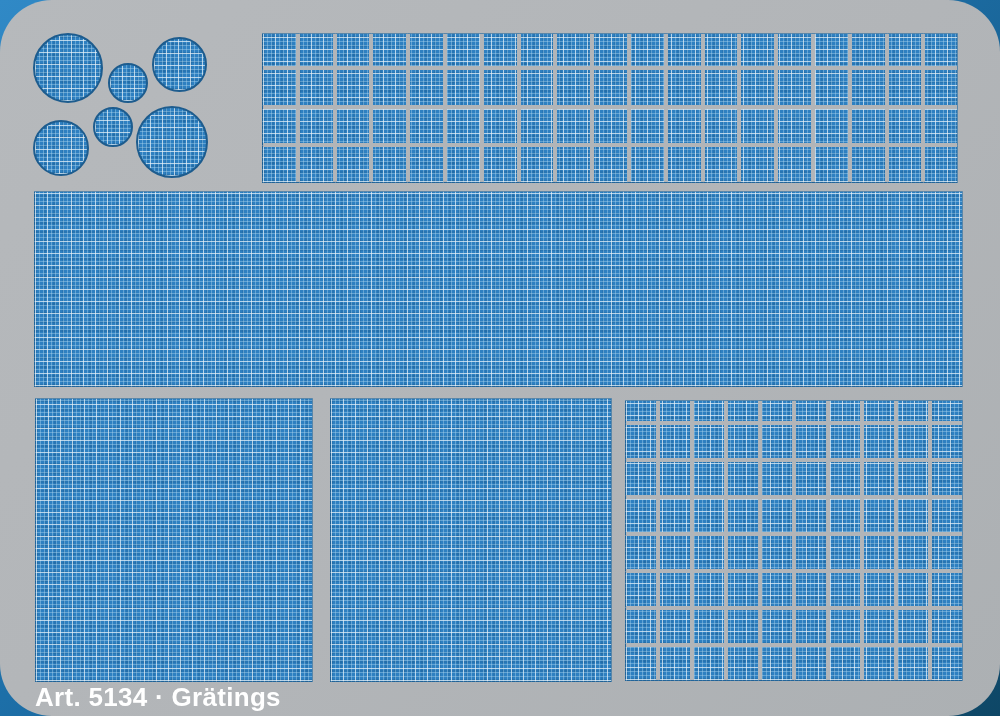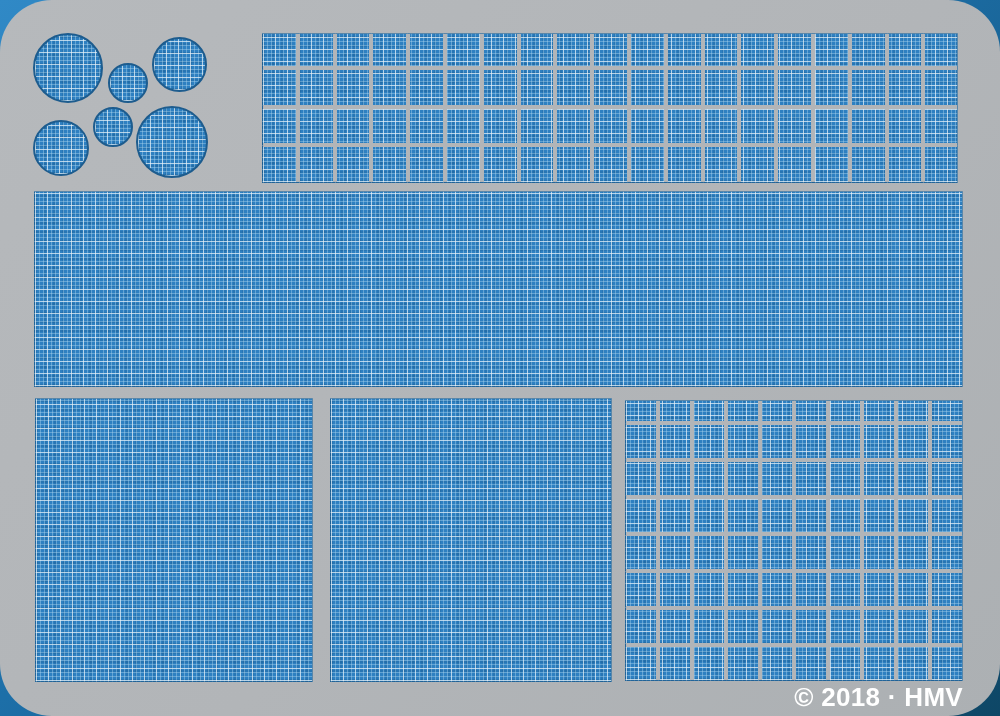--- a/index.html
+++ b/index.html
@@ -80,15 +80,15 @@
     <div class="etch circle c4"></div>
     <div class="etch circle c5"></div>
     <div class="etch circle c6"></div>
 
     <div class="etch strip"></div>
     <div class="etch sheet"></div>
     <div class="etch sq-left"></div>
     <div class="etch sq-mid"></div>
     <div class="etch panel"></div>
 
-    <div class="caption right">© 2018 · HMV</div>
+    <div class="caption left">Art. 5134 · Grätings</div>
   </div>
 </div>
 
 </body></html>

